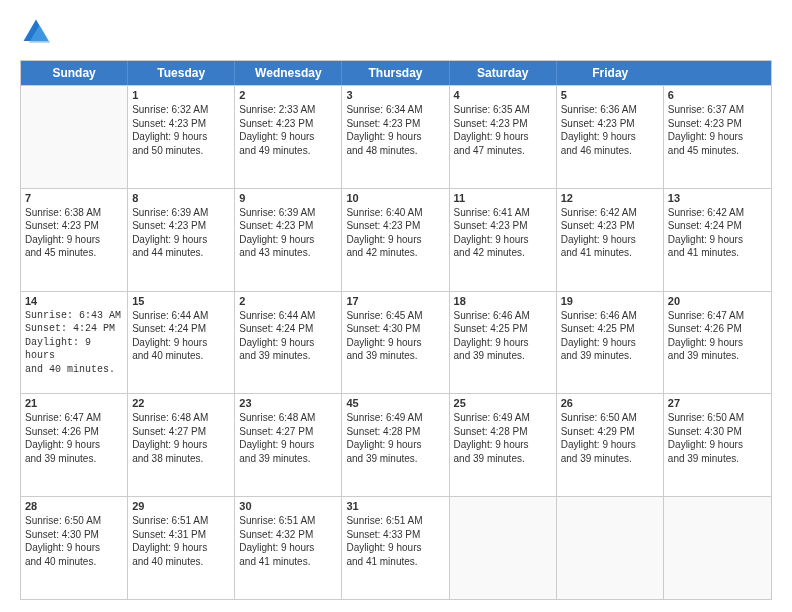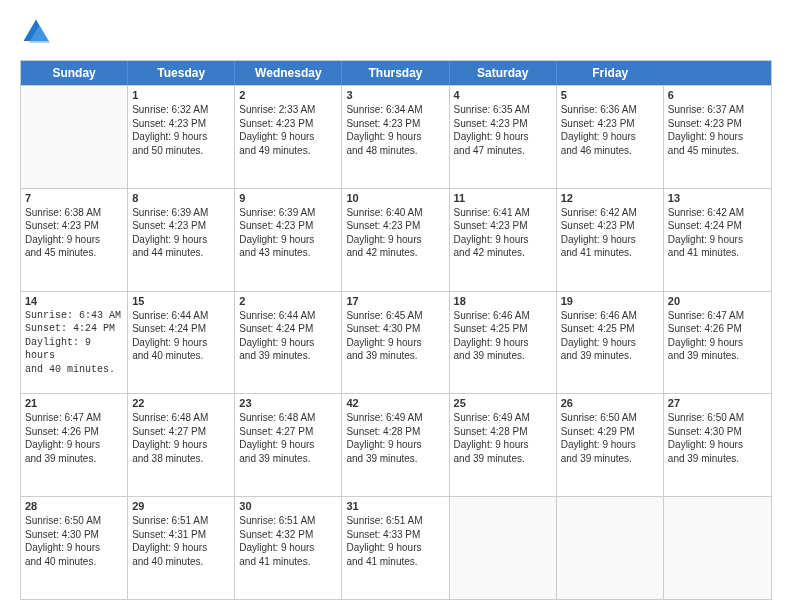--- a/index.html
+++ b/index.html
@@ -307,21 +307,21 @@
 and 38 minutes.</div>
           </div>
           <div class="cal-cell">
             <span class="day-num">23</span>
             <div class="day-info" style="white-space: pre-line;">Sunrise: 6:48 AM
 Sunset: 4:27 PM
 Daylight: 9 hours
 and 39 minutes.</div>
           </div>
           <div class="cal-cell">
-            <span class="day-num">42</span>
+            <span class="day-num">45</span>
             <div class="day-info" style="white-space: pre-line;">Sunrise: 6:49 AM
 Sunset: 4:28 PM
 Daylight: 9 hours
 and 39 minutes.</div>
           </div>
           <div class="cal-cell">
             <span class="day-num">25</span>
             <div class="day-info" style="white-space: pre-line;">Sunrise: 6:49 AM
 Sunset: 4:28 PM
 Daylight: 9 hours

